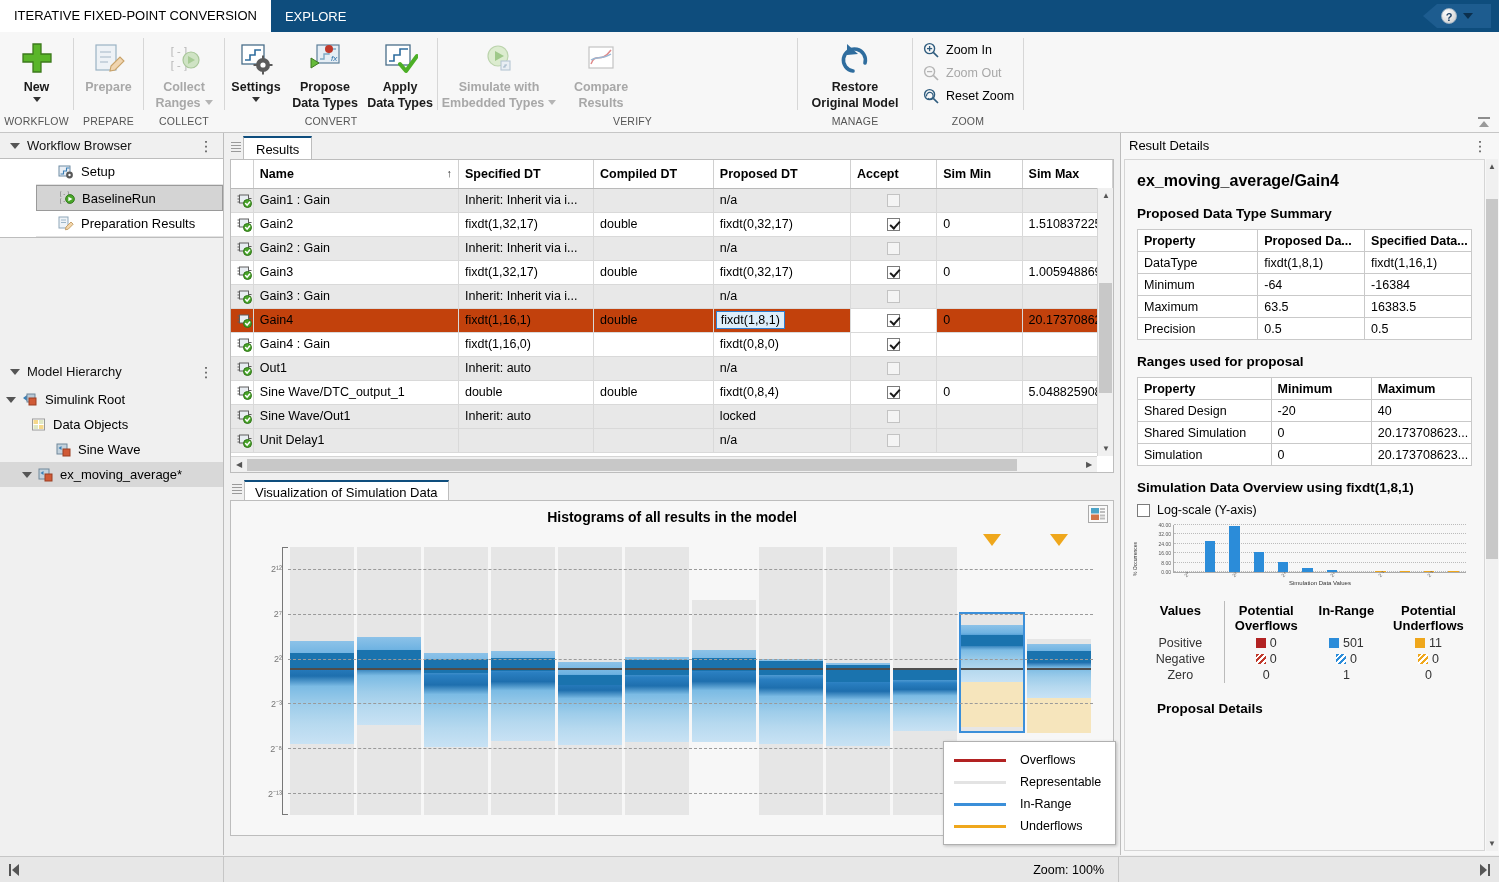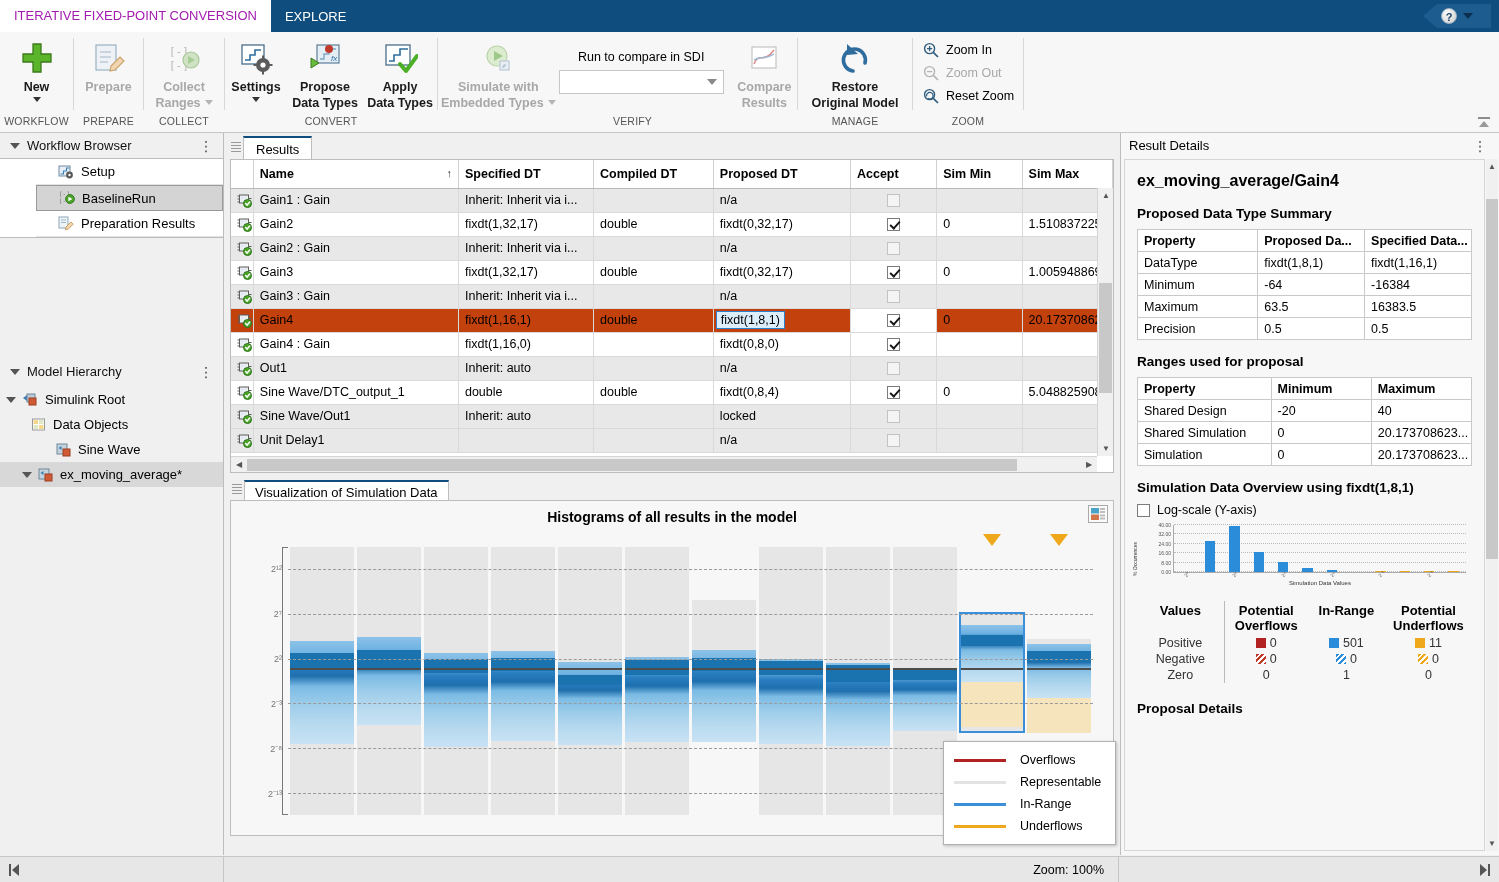--- a/index.html
+++ b/index.html
@@ -14,21 +14,21 @@
   
   .titlebar {
     position:absolute; left:0; top:0; width:1499px; height:32px;
     background:#0e4d7d;
   }
   .tabstrip { position:absolute; left:0; top:0; height:32px; display:flex; align-items:flex-end; }
   .tab {
     height:30px; line-height:30px; padding:0 14px; font-size:13px;
     color:#fff; cursor:default; white-space:nowrap;
   }
-  .tab.active { background:#fff; color:#a21caf; height:32px; line-height:32px; }
+  .tab.active { background:#fff; color:#000000; height:32px; line-height:32px; }
   .helpbtn {
     position:absolute; right:8px; top:4px; height:24px; width:68px;
     background:#1d5c8f; display:flex; align-items:center; justify-content:center;
     clip-path: polygon(14px 0, 100% 0, 100% 100%, 14px 100%, 0 50%);
     gap:6px;
   }
   .qmark {
     width:16px; height:16px; border-radius:50%;
     background:radial-gradient(circle at 35% 30%, #fdfdfd, #c9c9c9);
     color:#1b3f63; font-size:11px; font-weight:bold; text-align:center; line-height:16px;
@@ -335,26 +335,20 @@
                 <path d="M22 27 h2 v-2 h2" fill="none" stroke="#9fb5c7" stroke-width="1.1"></path>
               </svg>
             </div>
             <div class="lbl">Simulate with</div>
             <div style="display:flex;align-items:center;gap:4px;">
               <div class="lbl">Embedded Types</div>
               <div class="drop" style="margin-top:0;"></div>
             </div>
           </div>
 
-          <div class="combo-wrap">
-            <div class="combo-label">Run to compare in SDI</div>
-            <div class="combo">
-              <div class="arr"></div>
-            </div>
-          </div>
 
           <div class="ritem dis" style="width:66px;margin-left:8px;">
             <div class="ic">
               <svg width="32" height="32" viewBox="0 0 32 32">
                 <rect x="4" y="5" width="24" height="21" fill="#fff" stroke="#c3c3c3" stroke-width="1.2"></rect>
                 <path d="M6 22 C11 9, 15 23, 26 8" fill="none" stroke="#e08a8a" stroke-width="1.5"></path>
                 <path d="M6 18 C12 14, 17 18, 26 12" fill="none" stroke="#9ab8d4" stroke-width="1.5"></path>
               </svg>
             </div>
             <div class="lbl">Compare</div>
@@ -1085,21 +1079,21 @@
             </tr>
             <tr>
               <td class="lbl">Zero</td>
               <td><span>0</span></td>
               <td><span>1</span></td>
               <td><span>0</span></td>
             </tr>
           </tbody>
       </table>
 
-      <div class="rd-sub" style="margin-top:18px;">Proposal Details</div>
+      <div class="rd-sub" style="margin-top:18px;margin-left:20px;">Proposal Details</div>
     </div>
   </div>
 
   <div class="statusbar">
     <div class="sb-left">
       <span>
         <svg width="12" height="14" viewBox="0 0 12 14">
             <rect x="1" y="1" width="2" height="12" fill="#555"></rect>
             <path d="M11 1 v12 l-7 -6 z" fill="#555"></path>
           </svg>

